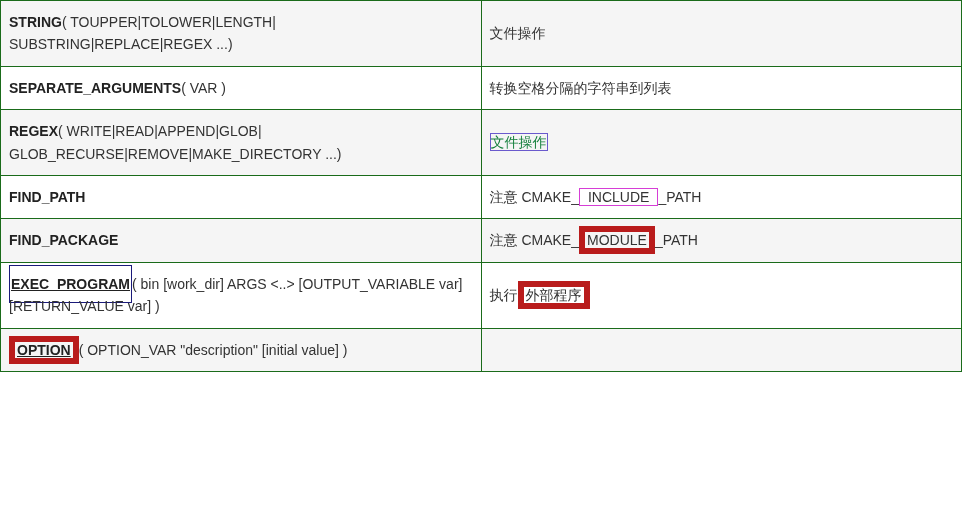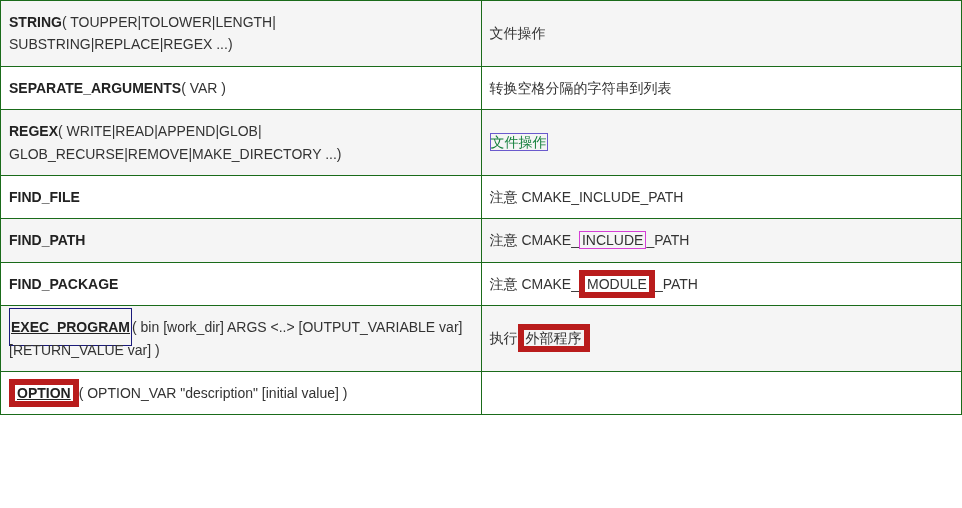--- a/index.html
+++ b/index.html
@@ -41,21 +41,21 @@
     }
     .link-text {
       color: #15803d;
       text-decoration: none;
       border: 1px solid #6a5acd;
       padding: 0 0;
       cursor: pointer;
     }
     .box-magenta {
       border: 1px solid #d63ed6;
-      padding: 0 2px;
+      padding: 0 8px;
     }
     .box-green {
       border: 6px solid #b91c1c;
       padding: 0 2px;
     }
     .box-navy {
       border: 1px solid #1a1a7a;
       padding: 10px 1px;
     }
     .bold-link {
@@ -75,24 +75,20 @@
       </tr>
       <tr>
         <td><span class="cmd-name">SEPARATE_ARGUMENTS</span><span class="cmd-args">( VAR )</span></td>
         <td><span>转换空格分隔的字符串到列表</span></td>
       </tr>
       <tr>
         <td><span class="cmd-name">REGEX</span><span class="cmd-args">( WRITE|READ|APPEND|GLOB| GLOB_RECURSE|REMOVE|MAKE_DIRECTORY ...)</span></td>
         <td><span class="link-text">文件操作</span></td>
       </tr>
       <tr>
-        <td><span class="cmd-name">FIND_FILE</span></td>
-        <td><span>注意 CMAKE_INCLUDE_PATH</span></td>
-      </tr>
-      <tr>
         <td><span class="cmd-name">FIND_PATH</span></td>
         <td><span>注意 CMAKE_</span><span class="box-magenta">INCLUDE</span><span>_PATH</span></td>
       </tr>
       <tr>
         <td><span class="cmd-name">FIND_PACKAGE</span></td>
         <td><span>注意 CMAKE_</span><span class="box-green">MODULE</span><span>_PATH</span></td>
       </tr>
       <tr>
         <td><span class="cmd-name bold-link box-navy">EXEC_PROGRAM</span><span class="cmd-args">( bin [work_dir] ARGS &lt;..&gt; [OUTPUT_VARIABLE var] [RETURN_VALUE var] )</span></td>
         <td><span>执行</span><span class="box-green">外部程序</span><span></span></td>

